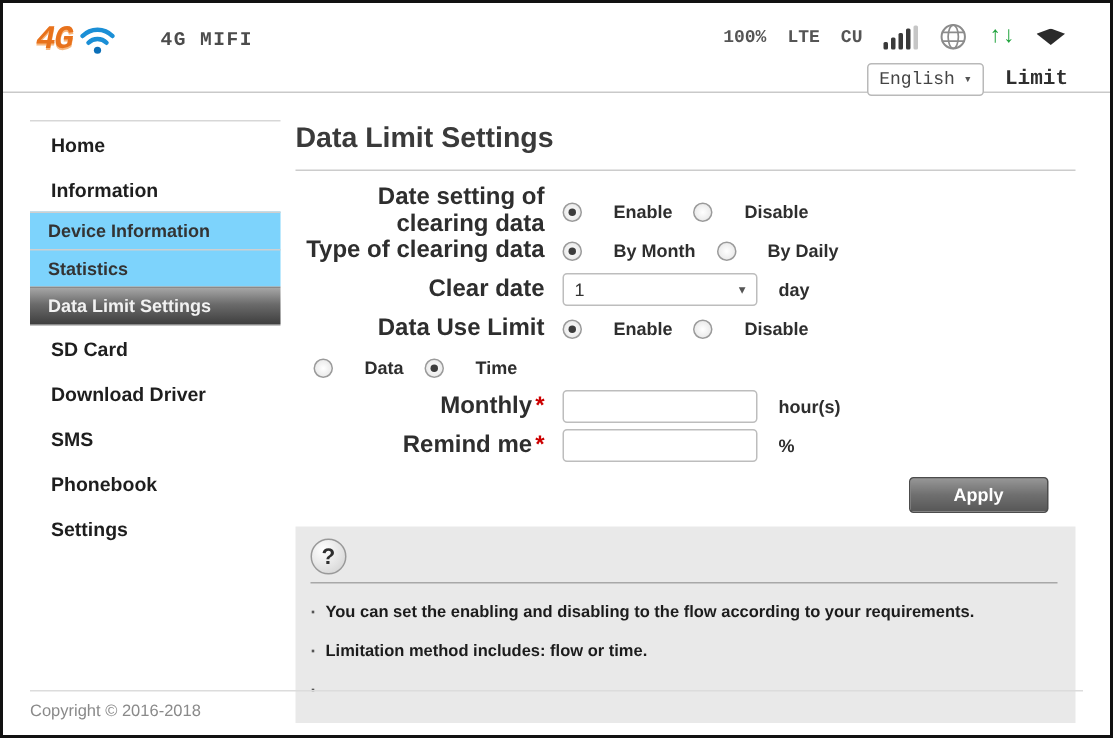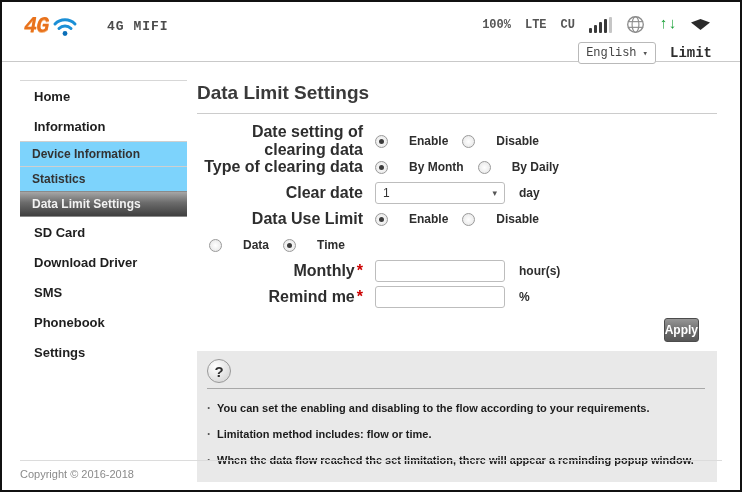--- a/index.html
+++ b/index.html
@@ -43,21 +43,21 @@
   .frow .ctl { display:flex; align-items:center; margin-left:12px; gap:14px; }
   .radio-opt { display:flex; align-items:flex-end; gap:21px; cursor:pointer; }
   .radio { width:13px; height:13px; border-radius:50%; border:1px solid #9a9a9a; background:radial-gradient(#ffffff, #e3e3e3); position:relative; }
   .radio.checked::after { content:""; position:absolute; left:3px; top:3px; width:5px; height:5px; border-radius:50%; background:#3c3c3c; }
   .opt-lbl { font-size:12px; font-weight:bold; color:#2e2e2e; }
   .ctl-select { width:130px; height:22px; background:#fff; border:1px solid #bdbdbd; border-radius:3px; display:flex; align-items:center; justify-content:space-between; padding:0 7px; font-size:12px; color:#333; cursor:pointer; }
   .ctl-select .caret { font-size:9px; color:#555; }
   .ctl-input { width:130px; height:22px; border:1px solid #bdbdbd; border-radius:3px; font-size:12px; padding:0 6px; font-family:"Liberation Sans", sans-serif; color:#333; }
   .unit { font-size:12px; font-weight:bold; color:#2e2e2e; }
   .apply-row { text-align:right; margin-top:8px; margin-right:18px; }
-  .apply-btn { display:inline-block; background:linear-gradient(#969696, #6f6f6f 50%, #575757); color:#fff; font-size:12px; font-weight:bold; border:1px solid #4c4c4c; border-radius:3px; padding:4px 0; cursor:pointer; font-family:"Liberation Sans", sans-serif; }
+  .apply-btn { display:inline-block; background:linear-gradient(#969696, #6f6f6f 50%, #575757); color:#fff; font-size:12px; font-weight:bold; border:1px solid #4c4c4c; border-radius:3px; padding:4px 29px; cursor:pointer; font-family:"Liberation Sans", sans-serif; }
 
   
   .help { margin-top:9px; background:#e9e9e9; padding:8px 12px 14px 10px; }
   .help-icon { width:24px; height:24px; border-radius:50%; border:1px solid #999; background:radial-gradient(circle at 35% 30%, #ffffff, #cfcfcf); display:flex; align-items:center; justify-content:center; font-size:15px; font-weight:bold; color:#2f2f2f; }
   .help-line { border-top:1px solid #a8a8a8; margin-top:5px; }
   .help-bullet { display:flex; align-items:flex-start; margin-top:13px; font-size:11px; font-weight:bold; color:#1c1c1c; }
   .help-bullet .dot { width:10px; flex:0 0 10px; color:#555; font-size:12px; line-height:1.1; }
 
   
   .footer { position:absolute; left:18px; right:18px; bottom:10px; border-top:1px solid #dcdcdc; padding-top:7px; }
@@ -223,21 +223,20 @@
       <div class="help-bullet">
         <span class="dot">·</span>
         <span>You can set the enabling and disabling to the flow according to your requirements.</span>
       </div>
       <div class="help-bullet">
         <span class="dot">·</span>
         <span>Limitation method includes: flow or time.</span>
       </div>
       <div class="help-bullet">
         <span class="dot">·</span>
-        <span>When the data flow reached the set limitation, there will appear a reminding popup window.</span>
       </div>
     </div>
   </div>
 
   <div class="footer">
     <div class="copyright">Copyright © 2016-2018</div>
   </div>
 
 </div>
 

